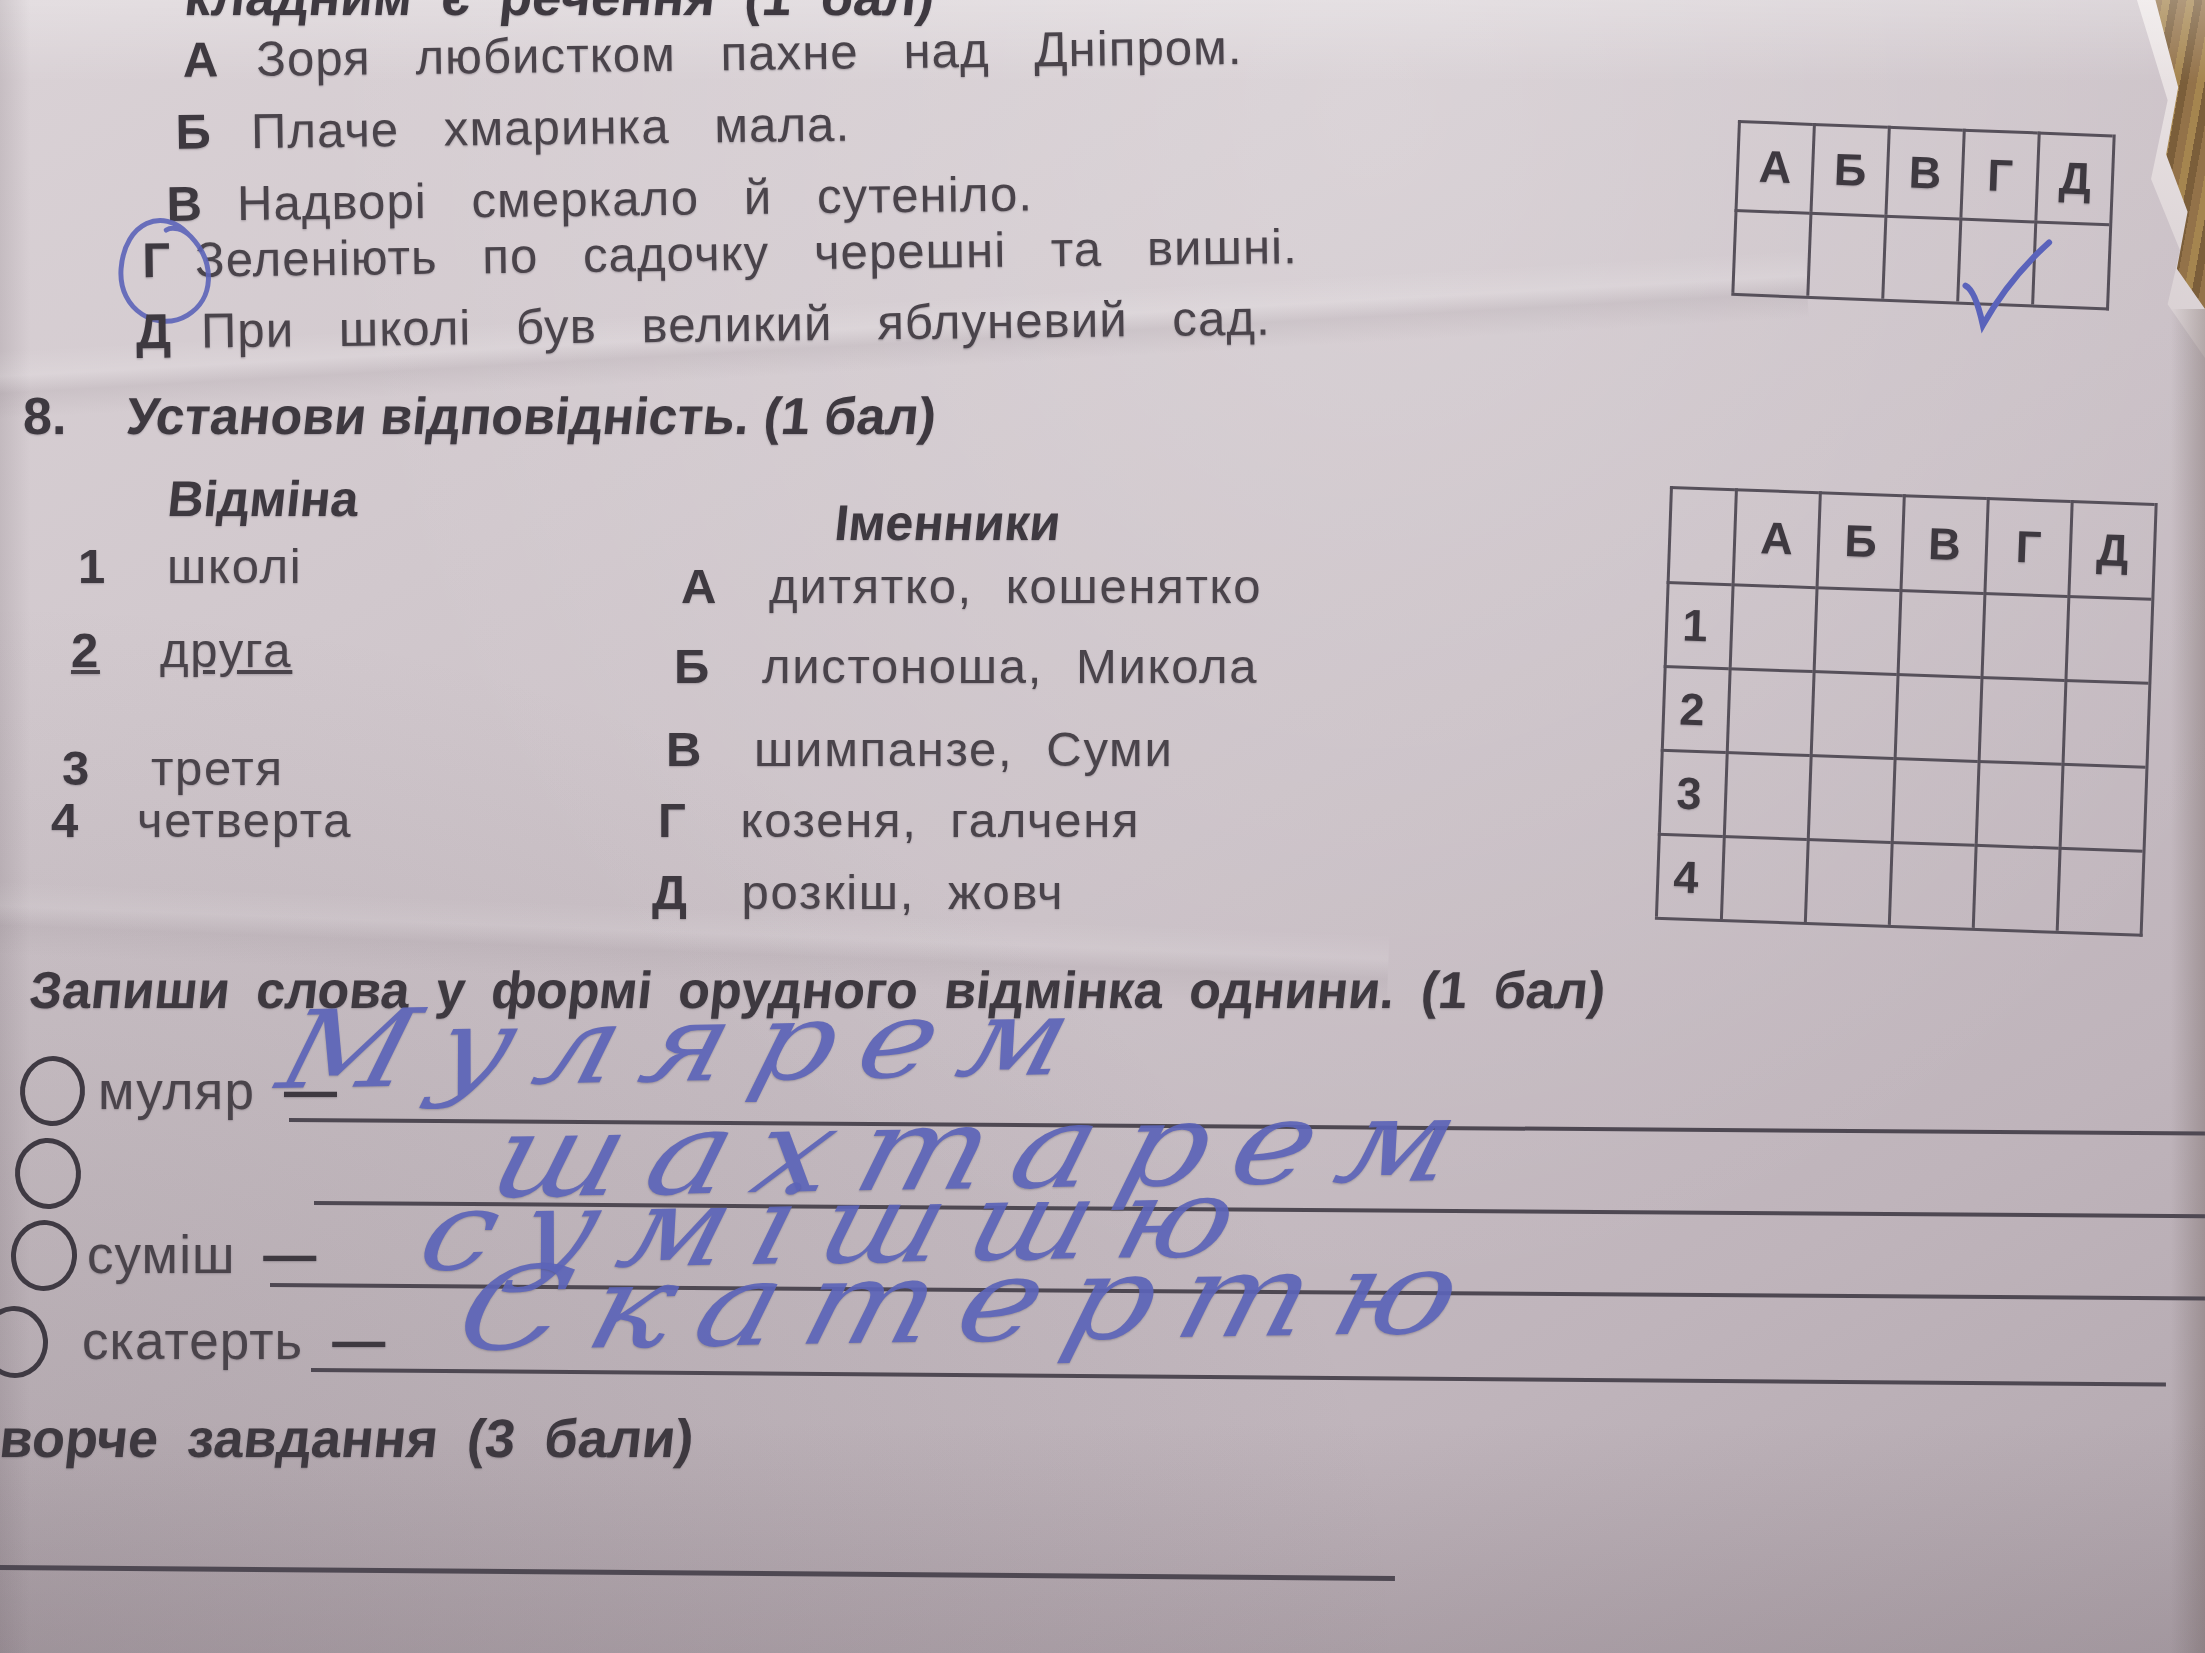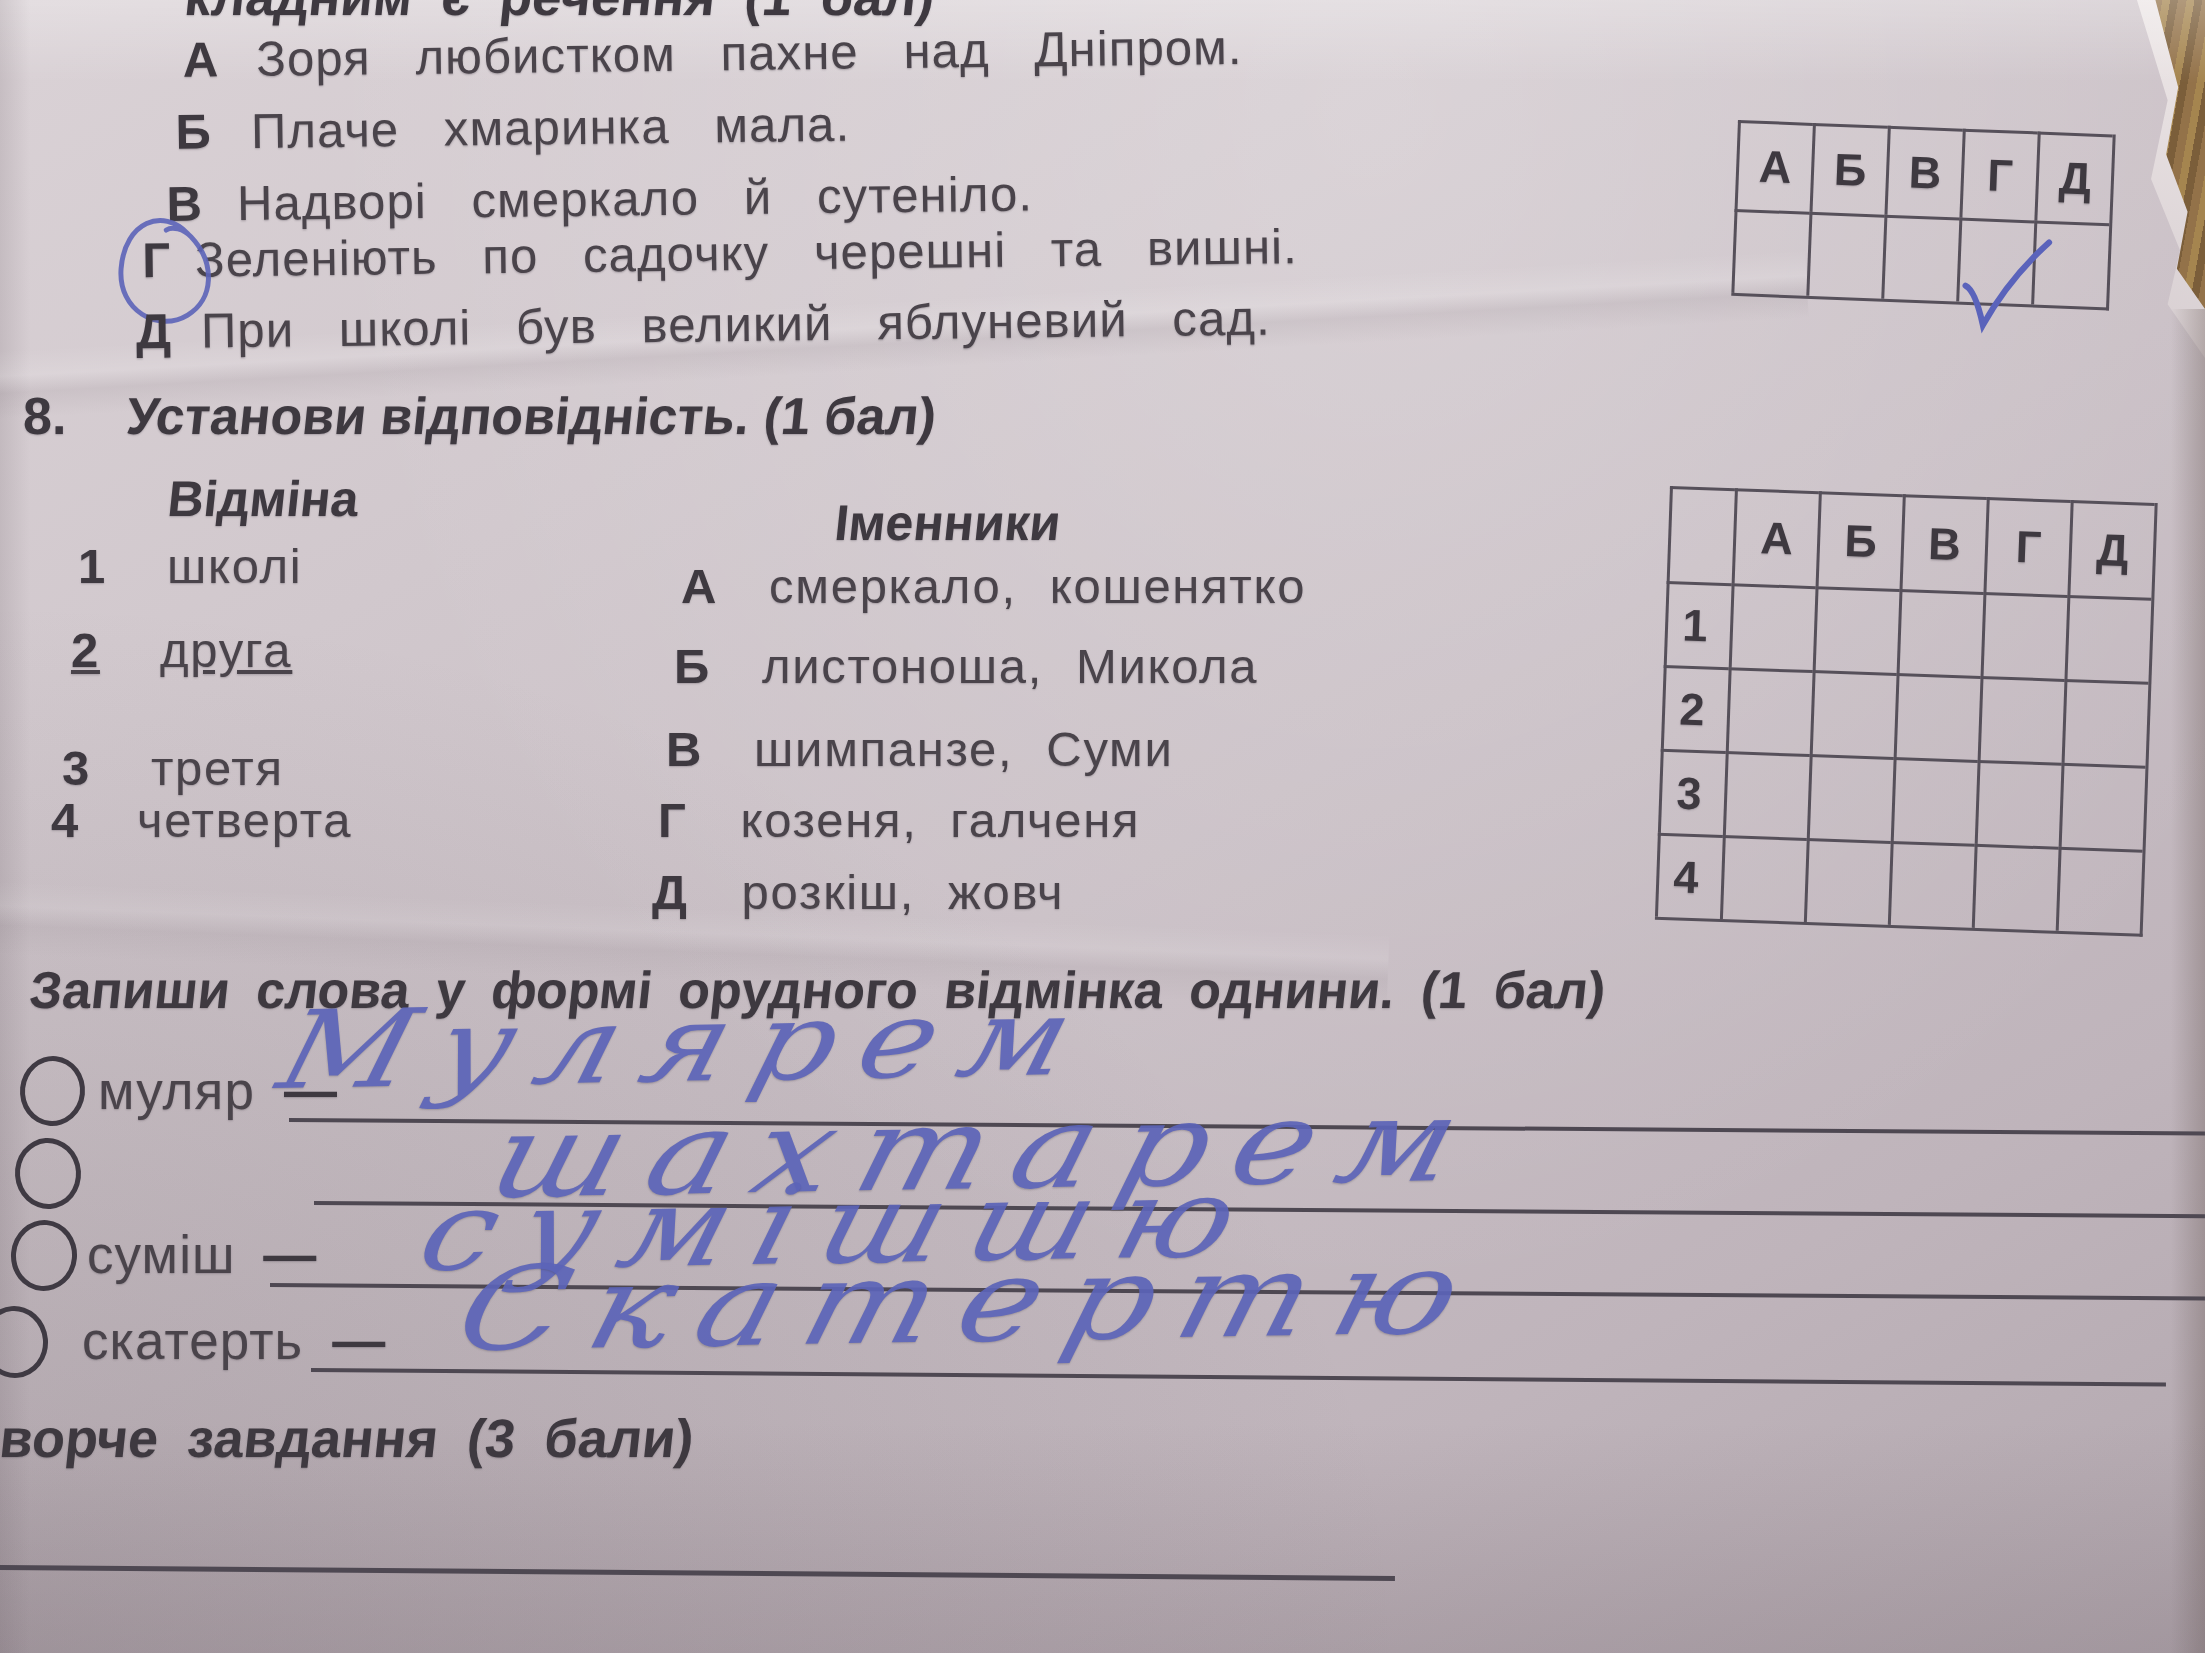--- a/index.html
+++ b/index.html
@@ -128,21 +128,21 @@
     <span class="b">2</span><span style="display:inline-block;width:60px;"></span><span>друга</span>
   </div>
   <div class="match-row" style="left:62px;top:740px;">
     <span class="b">3</span><span style="display:inline-block;width:60px;"></span><span>третя</span>
   </div>
   <div class="match-row" style="left:51px;top:792px;">
     <span class="b">4</span><span style="display:inline-block;width:57px;"></span><span>четверта</span>
   </div>
 
   <div class="match-row" style="left:681px;top:558px;">
-    <span class="b">А</span><span style="display:inline-block;width:51px;"></span><span>смеркало, кошенятко</span>
+    <span class="b">А</span><span style="display:inline-block;width:51px;"></span><span>дитятко, кошенятко</span>
   </div>
   <div class="match-row" style="left:674px;top:638px;">
     <span class="b">Б</span><span style="display:inline-block;width:51px;"></span><span>листоноша, Микола</span>
   </div>
   <div class="match-row" style="left:658px;top:792px;">
     <span class="b">Г</span><span style="display:inline-block;width:53px;"></span><span>козеня, галченя</span>
   </div>
   <div class="match-row" style="left:666px;top:721px;">
     <span class="b">В</span><span style="display:inline-block;width:51px;"></span><span>шимпанзе, Суми</span>
   </div>

